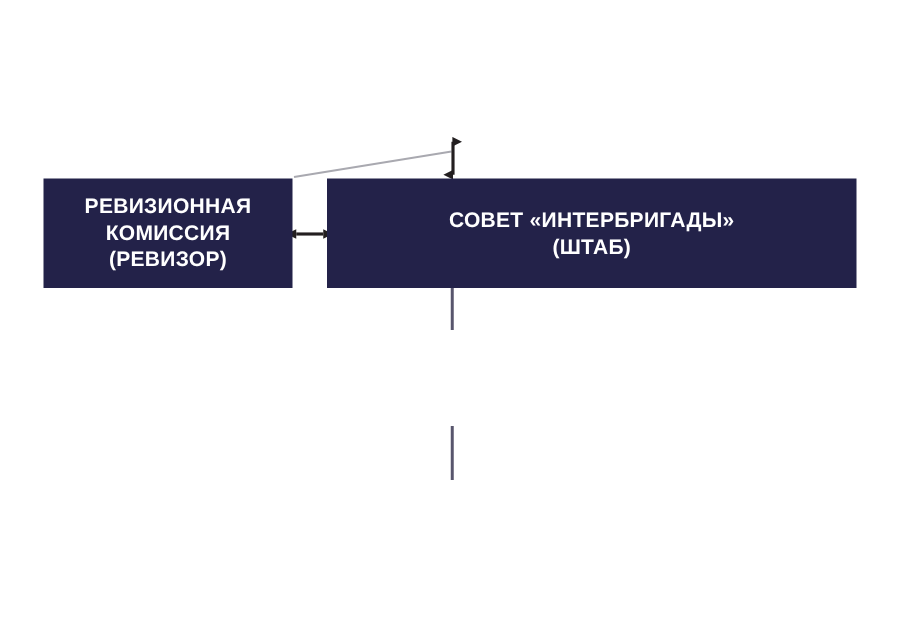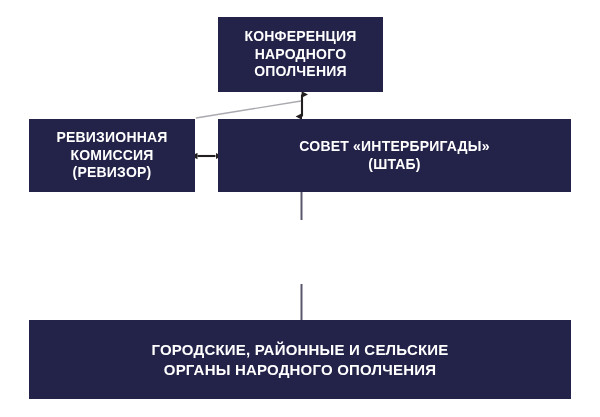--- a/index.html
+++ b/index.html
@@ -106,36 +106,27 @@
 
     <line x1="302" y1="94.5" x2="302" y2="116.5" stroke="#231f20" stroke-width="2.1" marker-start="url(#arrow-up)" marker-end="url(#arrow-down)"></line>
 
     <line x1="197.5" y1="156" x2="215.5" y2="156" stroke="#231f20" stroke-width="2.1" marker-start="url(#arrow-left)" marker-end="url(#arrow-right)"></line>
 
     <line x1="301.5" y1="192" x2="301.5" y2="220" stroke="#58566d" stroke-width="2"></line>
 
     <line x1="301.5" y1="284" x2="301.5" y2="320" stroke="#58566d" stroke-width="2"></line>
   </svg>
 
-  <div class="node" id="node-conference">
-    <span class="label">КОНФЕРЕНЦИЯ
-НАРОДНОГО
-ОПОЛЧЕНИЯ</span>
-  </div>
 
   <div class="node" id="node-council">
     <span class="label">СОВЕТ «ИНТЕРБРИГАДЫ»
 (ШТАБ)</span>
   </div>
 
   <div class="node" id="node-audit">
     <span class="label">РЕВИЗИОННАЯ
 КОМИССИЯ
 (РЕВИЗОР)</span>
   </div>
 
 
-  <div class="node" id="node-local">
-    <span class="label">ГОРОДСКИЕ, РАЙОННЫЕ И СЕЛЬСКИЕ
-ОРГАНЫ НАРОДНОГО ОПОЛЧЕНИЯ</span>
-  </div>
 
 </div>
 
 </body></html>

